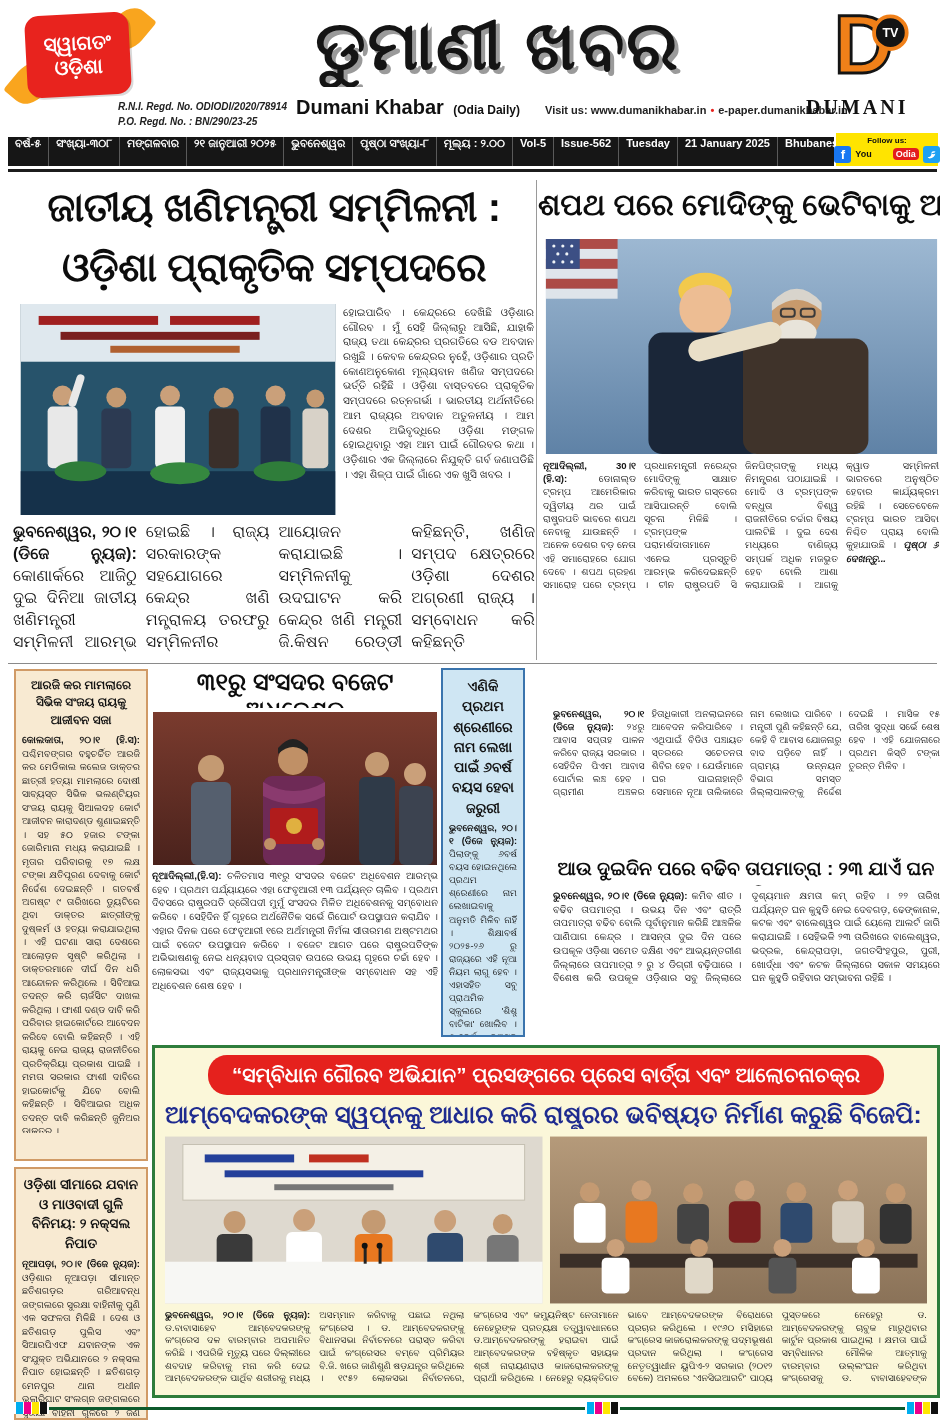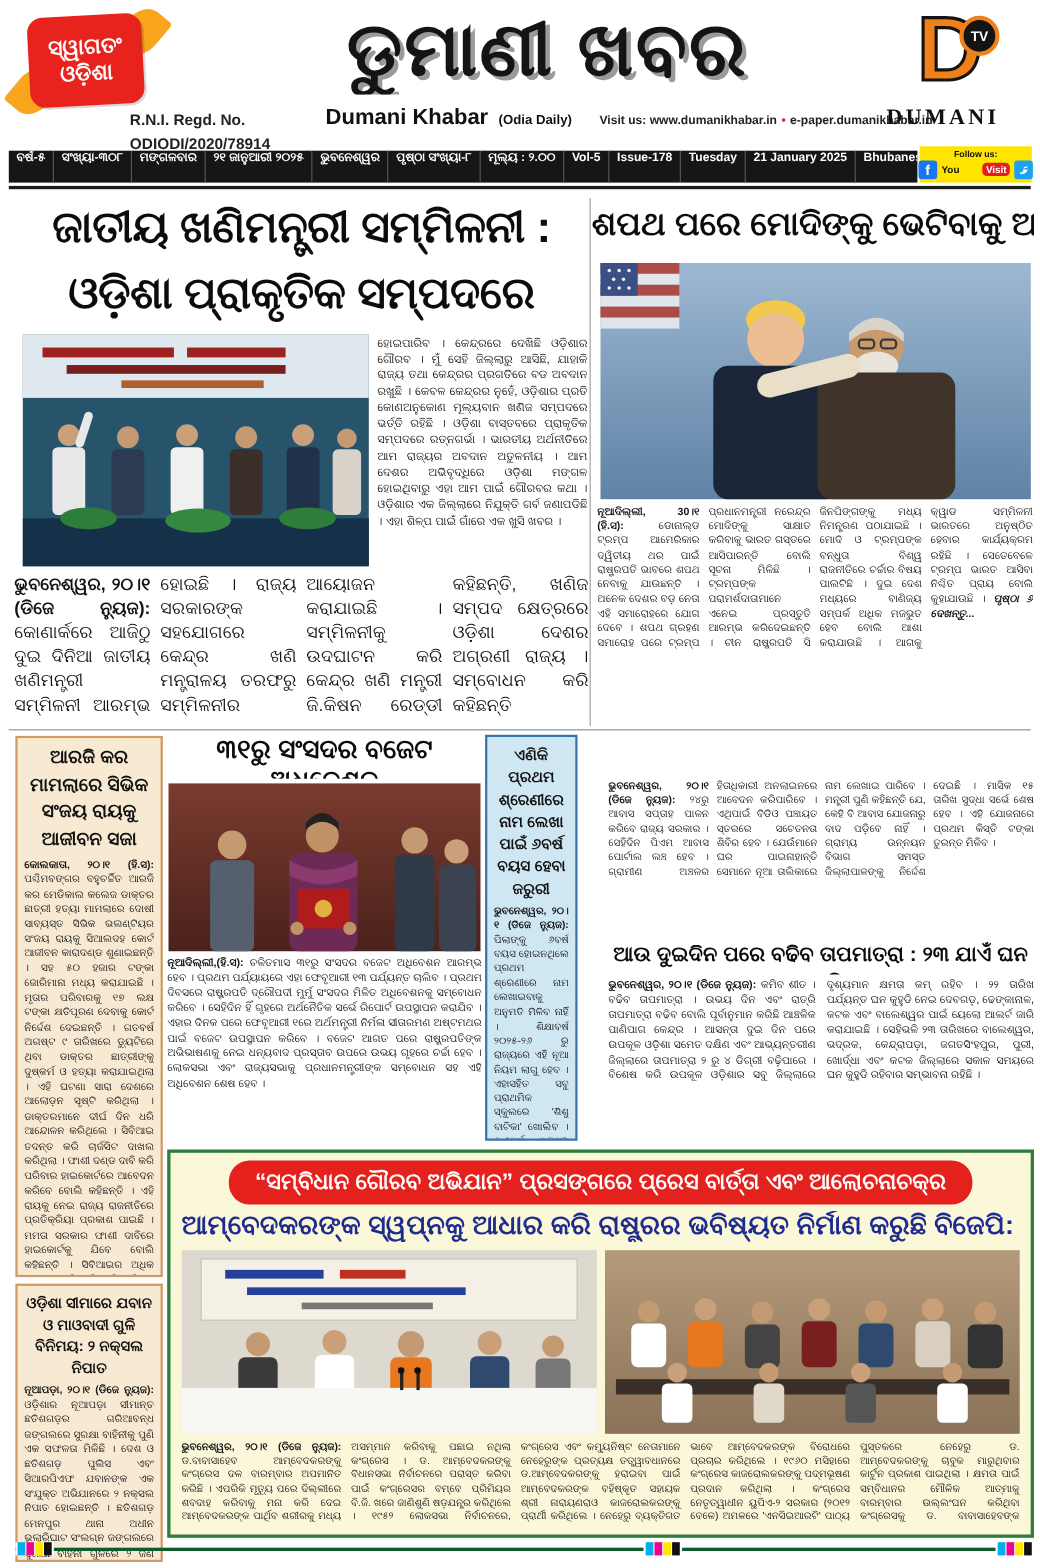--- a/index.html
+++ b/index.html
@@ -7,21 +7,21 @@
   body { font-family:"Liberation Sans","DejaVu Sans",sans-serif; color:#111; }
   .page { position:relative; width:945px; height:1425px; margin:0 auto; background:#fff; overflow:hidden; }
   .abs { position:absolute; }
 
   
   .flame { position:absolute; width:34px; height:46px; background:#f9a51e; border-radius:60% 10% 60% 60%; }
   .badge { position:absolute; left:8px; top:6px; width:104px; height:82px; background:#e8231e;
            border-radius:14px; transform:rotate(-3deg); display:flex; flex-direction:column;
            align-items:center; justify-content:center; box-shadow:2px 2px 0 rgba(0,0,0,.15); }
   .badge span { color:#fff; font-weight:bold; font-size:20px; line-height:1.2; }
-  .regnos { font-size:14px; font-weight:bold; color:#222; line-height:1.5; }
+  .regnos { font-size:10px; font-weight:bold; color:#222; line-height:1.5;font-style:italic; }
   .logo-odia { font-weight:900; font-size:68px; color:#141414; letter-spacing:2px; text-align:center;
                text-shadow:4px 4px 0 #9a9a9a; white-space:nowrap; overflow:hidden; }
   .logo-latin { font-size:20px; font-weight:bold; color:#111; }
   .logo-sub { font-size:12px; font-weight:bold; color:#111; margin-left:5px; }
   .visit-row { font-size:11px; font-weight:bold; color:#222; white-space:nowrap; }
   .visit-row .dot { color:#e8231e; margin:0 4px; }
   .tv-brand { font-family:"Liberation Serif","DejaVu Serif",serif; font-weight:bold; font-size:20px;
               letter-spacing:3px; color:#111; text-align:left; }
   .follow-box { position:absolute; left:836px; top:133px; width:102px; height:33px; background:#ffe400;
                 display:flex; flex-direction:column; align-items:center; justify-content:center; gap:1px; }
@@ -52,21 +52,21 @@
 
   .main-side { left:343px; top:305px; width:191px; height:211px; font-size:10.5px; line-height:1.4; }
   .main-cols { left:0; top:521px; width:522px; height:141px; column-count:4; column-gap:9px; font-size:16px; line-height:1.38;margin-left:13px; }
   .trump-cols { left:543px; top:459px; width:396px; height:201px; column-count:4; column-gap:8px; font-size:9.6px; line-height:1.38; }
 
   .vline { background:#9a9a9a; width:1px; }
   .hline { background:#8a8a8a; height:1px; }
 
   
   .story-box { border:2px solid #d09a66; background:#f8ead2; padding:6px 6px; overflow:hidden; }
-  .story-box h3 { font-size:17px; font-weight:800; text-align:center; line-height:1.45; margin-bottom:4px; }
+  .story-box h3 { font-size:12px; font-weight:800; text-align:center; line-height:1.45; margin-bottom:4px; }
   .story-box .body-txt { font-size:9.5px; line-height:1.42; }
   .bluebox { border:2px solid #3a74ad; background:#cfe6f3; }
   .bluebox h3 { font-size:14px; }
 
   .budget-headline { left:152px; top:668px; width:286px; height:40px; font-size:24px; }
   .budget-body { left:152px; top:869px; width:286px; height:170px; font-size:9.8px; line-height:1.4; }
   .awas-headline { left:553px; top:665px; width:387px; height:40px; font-size:24px; line-height:1.3; }
   .awas-cols { left:553px; top:708px; width:387px; height:146px; column-count:4; column-gap:7px; font-size:9.4px; line-height:1.38; }
   .weather-headline { left:552px; top:856px; width:388px; height:30px; font-size:19px; line-height:1.35; }
   .weather-cols { left:553px; top:889px; width:387px; height:150px; column-count:2; column-gap:10px; font-size:9.8px; line-height:1.4; }
@@ -128,40 +128,40 @@
     </svg>
   </div>
   <div class="abs tv-brand" style="left:806px; top:96px; width:134px;">DUMANI</div>
 
   <div class="follow-box">
     <div class="follow-label">Follow us:</div>
     <div class="social-row">
       <div class="fb">f</div>
       <div class="yt">
         <span class="you">You</span>
-          <span class="tube">Visit</span>
+          <span class="tube">Odia</span>
       </div>
       <div class="tw">
         <svg width="13" height="13" viewBox="0 0 20 20">
             <path d="M4 14 C8 14 10 12 10 8 C12 10 14 10 16 9 C15 13 12 16 7 16 C6 16 5 15.5 4 14 Z M10 8 C10 6 12 4.5 14 5.5 L16 4.5 L15 7 Z" fill="#fff"></path>
           </svg>
       </div>
     </div>
   </div>
 
   <div class="date-strip">
     <span>ବର୍ଷ-୫</span>
     <span>ସଂଖ୍ୟା-୩୦୮</span>
     <span>ମଙ୍ଗଳବାର</span>
     <span>୨୧ ଜାନୁଆରୀ ୨୦୨୫</span>
     <span>ଭୁବନେଶ୍ୱର</span>
     <span>ପୃଷ୍ଠା ସଂଖ୍ୟା-୮</span>
     <span>ମୂଲ୍ୟ : ୨.୦୦</span>
     <span>Vol-5</span>
-    <span>Issue-178</span>
+    <span>Issue-562</span>
     <span>Tuesday</span>
     <span>21 January 2025</span>
     <span>Bhubaneswar</span>
 
   </div>
   <div class="rule-top"></div>
 
   <h1 class="abs hl main-headline">ଜାତୀୟ ଖଣିମନ୍ତ୍ରୀ ସମ୍ମିଳନୀ : ଓଡ଼ିଶା ପ୍ରାକୃତିକ ସମ୍ପଦରେ ରତ୍ନଗର୍ଭା କହିଲେ ମୁଖ୍ୟମନ୍ତ୍ରୀ</h1>
 
   <div class="abs" style="left:20px; top:304px; width:316px; height:211px;">

